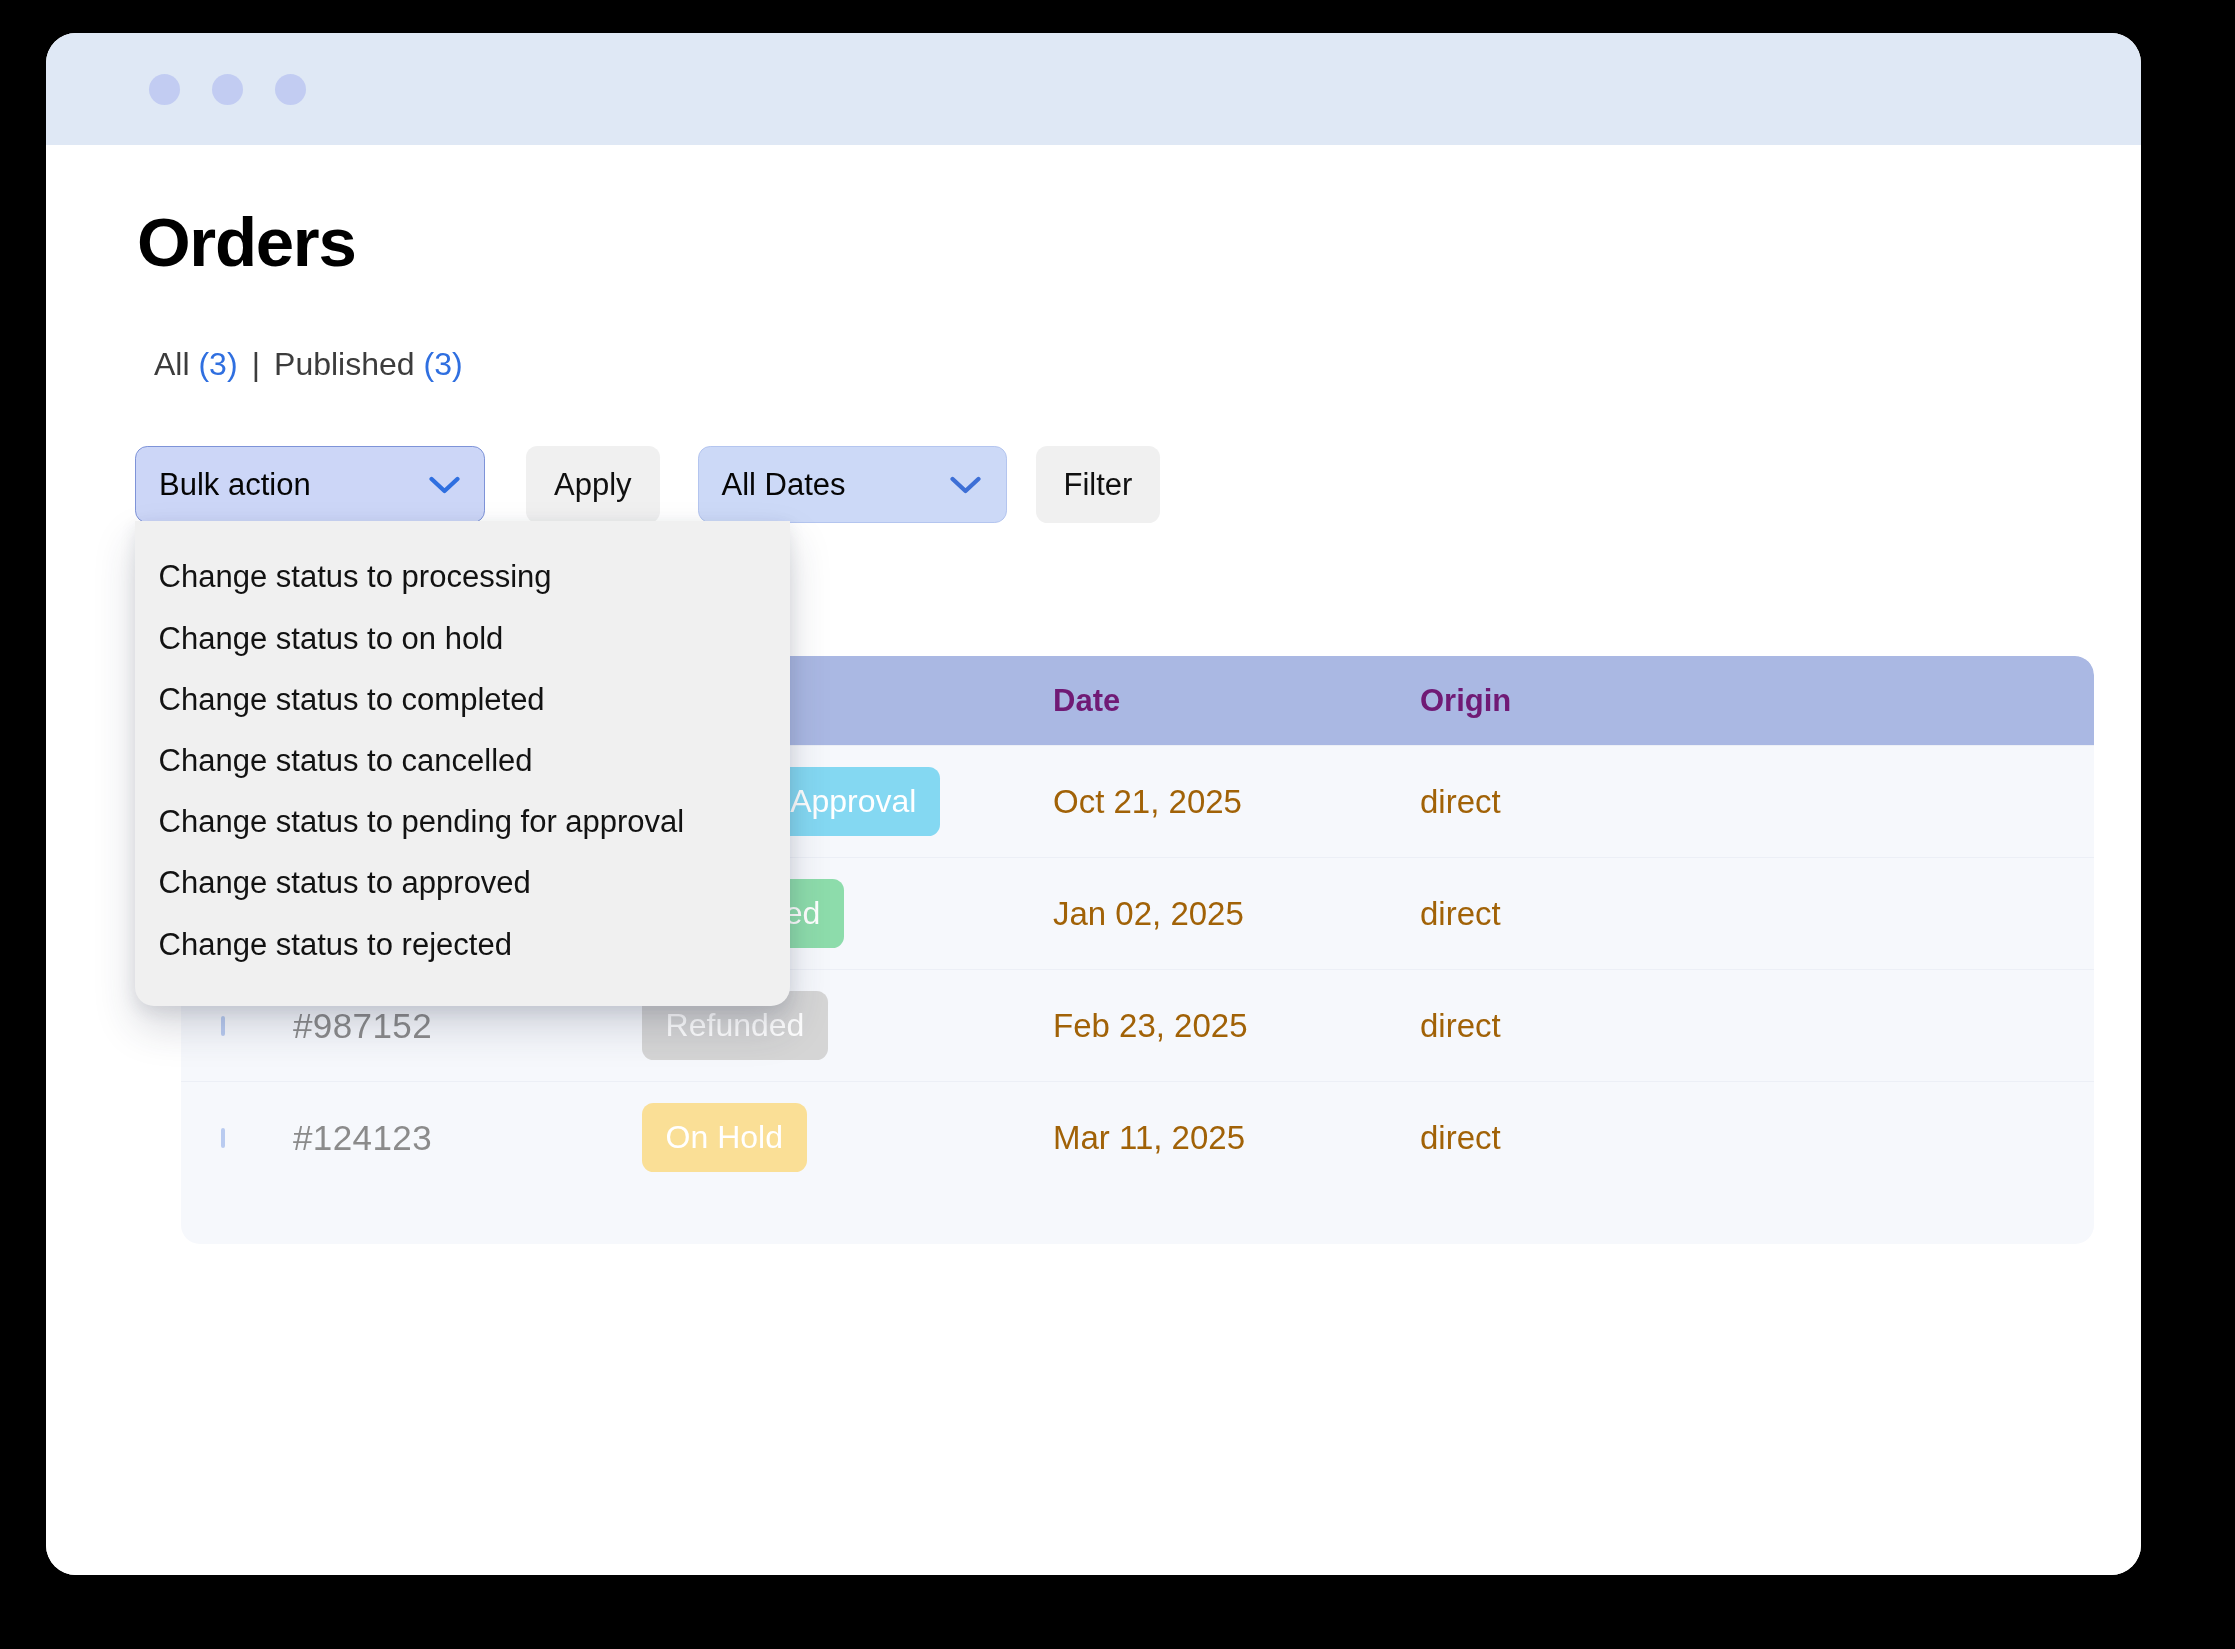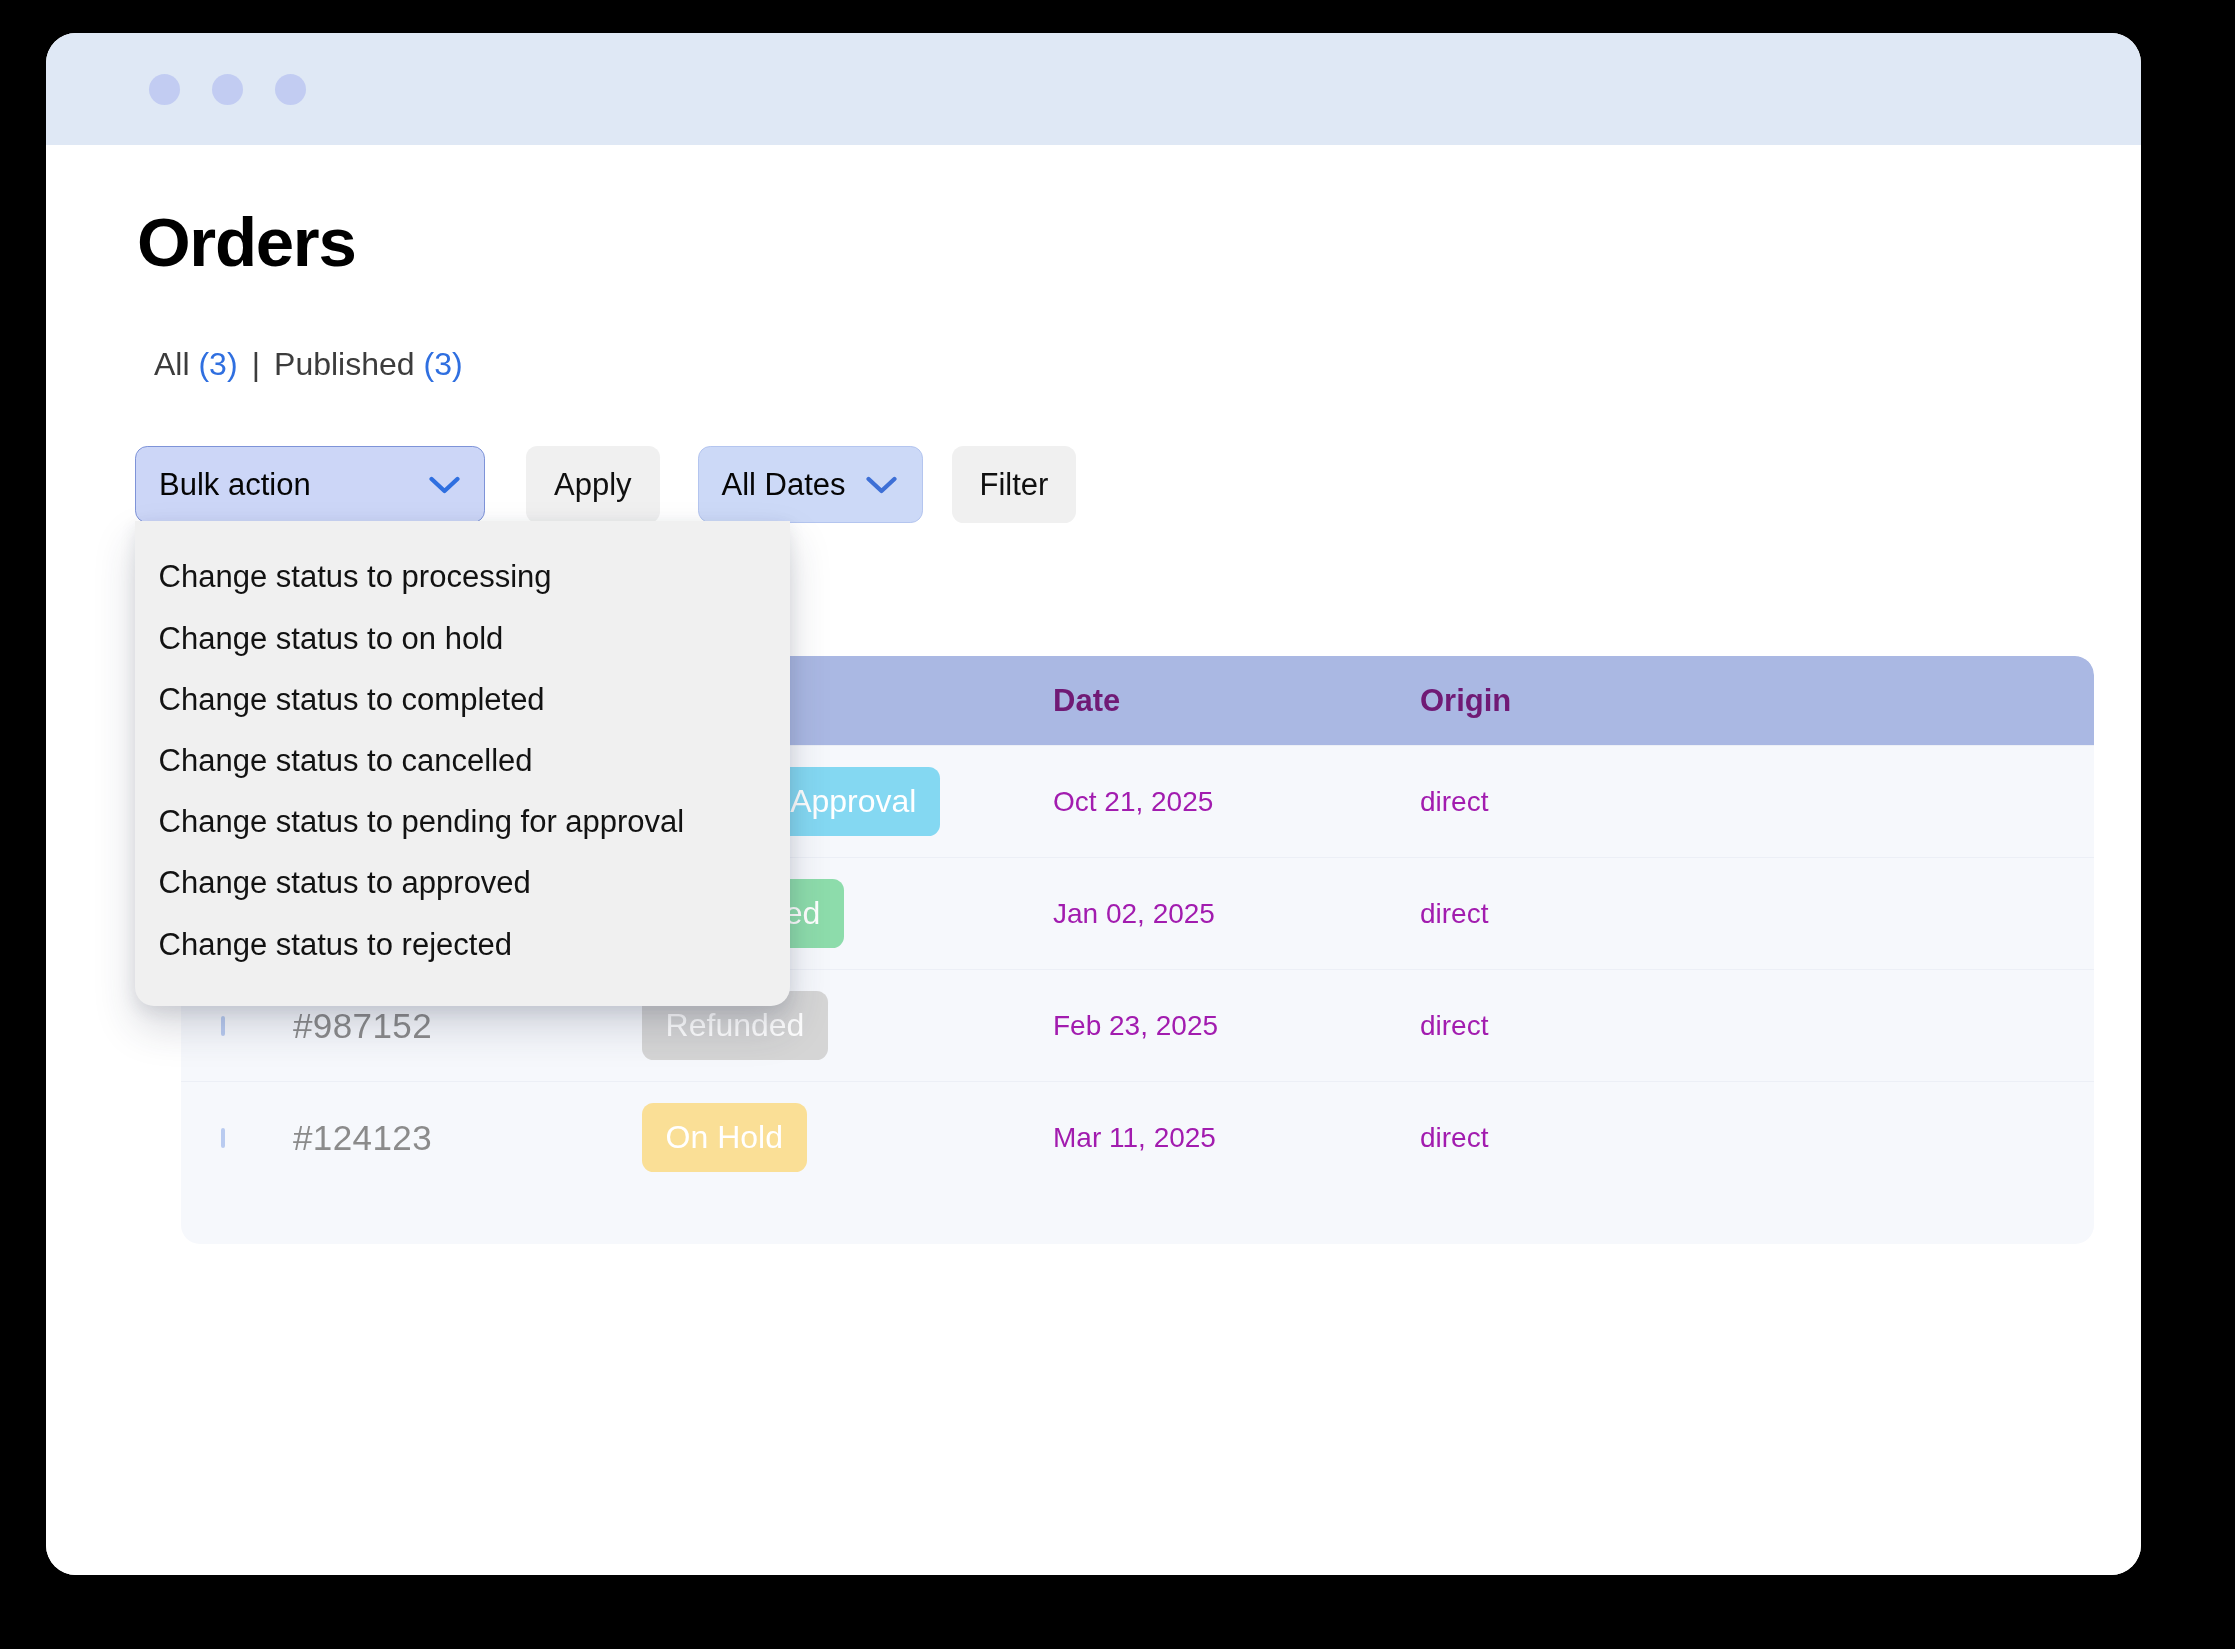--- a/index.html
+++ b/index.html
@@ -132,21 +132,21 @@
     align-items: center;
     justify-content: center;
   }
 
   .btn-apply { margin-left: 41px; }
   .btn-filter { margin-left: 29px; }
 
   .dates-select {
     position: relative;
     margin-left: 38px;
-    width: 225px;
+    width: 309px;
     height: 77px;
     background: #ccd9f7;
     border: 1.7px solid #b4c5ef;
     border-radius: 12.2px;
     display: flex;
     align-items: center;
     padding: 5px 23px;
     cursor: pointer;
   }
   .dates-select .label {
@@ -240,22 +240,22 @@
     font-size: 32px;
     color: #ffffff;
     white-space: nowrap;
   }
   .badge-blue   { background: #84d8f2; }
   .badge-green  { background: #8ddcab; }
   .badge-gray   { background: #d5d5d5; }
   .badge-yellow { background: #fadf96; }
 
   .cell-date, .cell-origin {
-    font-size: 28px;
-    color: #a21caf;
+    font-size: 33px;
+    color: #a16207;
   }
 
   .table-pad { height: 51px; }
 </style>
 </head>
 <body>
 
 <div id="root">
 
   <div class="window">

